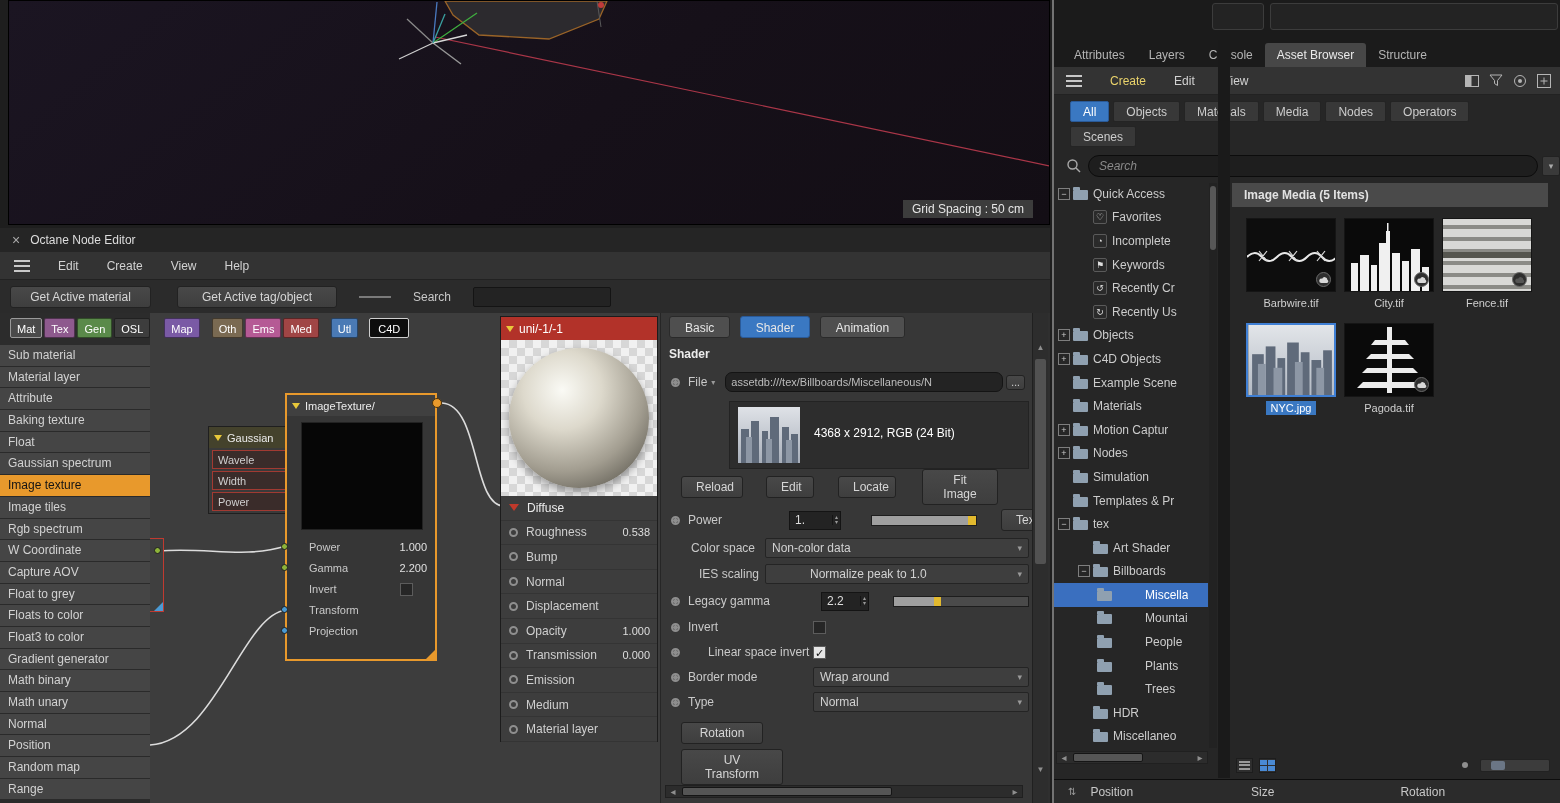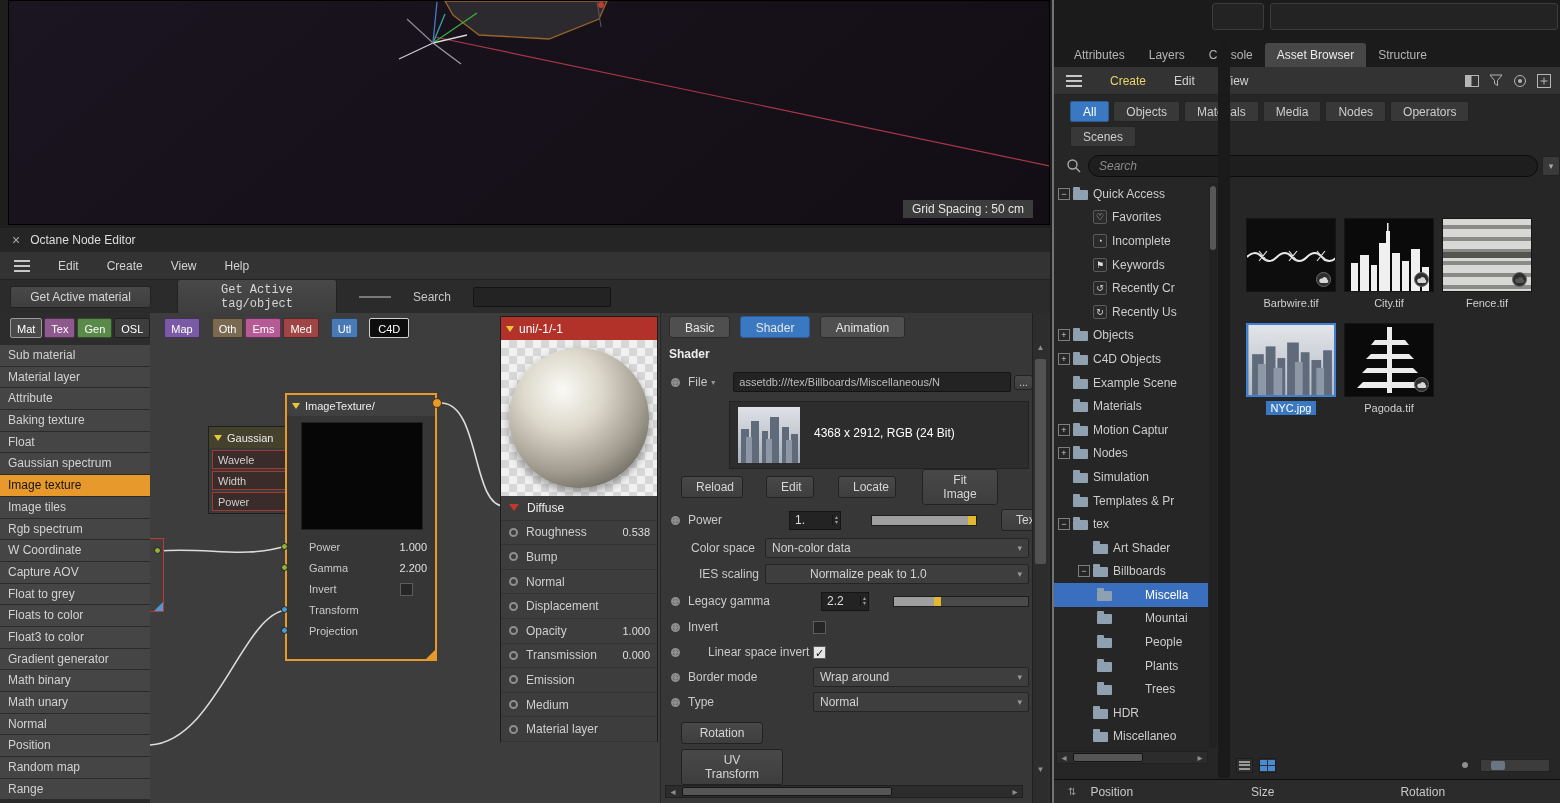--- a/index.html
+++ b/index.html
@@ -201,21 +201,21 @@
           <i></i>
         </span>
       <span class="menu-item">Edit</span>
       <span class="menu-item">Create</span>
       <span class="menu-item">View</span>
       <span class="menu-item">Help</span>
     </div>
 
     <div class="ne-toolbar">
       <span class="btn" style="margin-left:10px;width:141px;">Get Active material</span>
-      <span class="btn" style="margin-left:26px;width:160px;font-family:Liberation Mono, monospace;">Get Active tag/object</span>
+      <span class="btn" style="margin-left:26px;width:160px;">Get Active tag/object</span>
       <span class="mini-slider"></span>
       <span class="search-label">Search</span>
       <input class="ne-search" style="">
     </div>
 
     <div class="ne-left-head"></div>
 
     <div class="cat-tabs">
       <span class="cat-tab t-mat">Mat</span>
       <span class="cat-tab t-tex">Tex</span>
@@ -367,21 +367,21 @@
         <span class="pill">Basic</span>
         <span class="pill active">Shader</span>
         <span class="pill">Animation</span>
       </div>
       <div class="sec-title" style="position:absolute;left:8px;top:34px;">Shader</div>
 
       <div class="irow" style="top:58px;">
         <span class="conn" style="margin-left:10px;"></span>
         <span class="ilabel" style="margin-left:8px;">File</span>
         <span style="color:#9a9a9a;font-size:8px;margin-left:4px;">▾</span>
-        <span class="ifield" style="width:278px;margin-left:18px;">assetdb:///tex/Billboards/Miscellaneous/N</span>
+        <span class="ifield" style="width:278px;margin-left:10px;border-radius:7px;">assetdb:///tex/Billboards/Miscellaneous/N</span>
         <span class="btn" style="padding:1px 4px;margin-left:3px;font-size:10px;">...</span>
       </div>
 
       <div style="position:absolute;left:68px;top:88px;width:300px;height:68px;background:#2d2d2d;border:1px solid #232323;">
         <svg style="position:absolute;left:8px;top:5px;" width="62" height="56" viewBox="0 0 62 56">
           <defs>
               <linearGradient id="sky2" x1="0" y1="0" x2="0" y2="1">
                 <stop offset="0" stop-color="#dfe2e7"></stop>
                 <stop offset="1" stop-color="#a8afba"></stop>
               </linearGradient>
@@ -701,20 +701,21 @@
 
     <div class="hscroll" style="left:2px;top:751px;width:152px;">
       <span class="arr">◂</span>
       <span class="thumb" style="width:70px;margin-left:2px;"></span>
       <span class="arr" style="margin-left:auto;">▸</span>
     </div>
 
     <div class="tree-divider"></div>
 
     <div class="content">
+      <div class="content-head">Image Media (5 Items)</div>
 
       <div class="cell" style="left:15px;top:36px;">
         <div class="thumb">
           <svg width="90" height="74" viewBox="0 0 90 74">
             <rect width="90" height="74" fill="#0d0d0d"></rect>
             <path d="M0 38 Q 8 30 15 38 T 30 38 T 45 38 T 60 38 T 75 38 T 90 38" stroke="#e8e8e8" fill="none" stroke-width="2"></path>
             <path d="M12 32 l8 10 M20 32 l-8 10 M42 32 l8 10 M50 32 l-8 10 M70 32 l8 10 M78 32 l-8 10" stroke="#d8d8d8" stroke-width="1.2"></path>
           </svg>
           <span class="badge">
               <svg width="10" height="8" viewBox="0 0 10 8">

